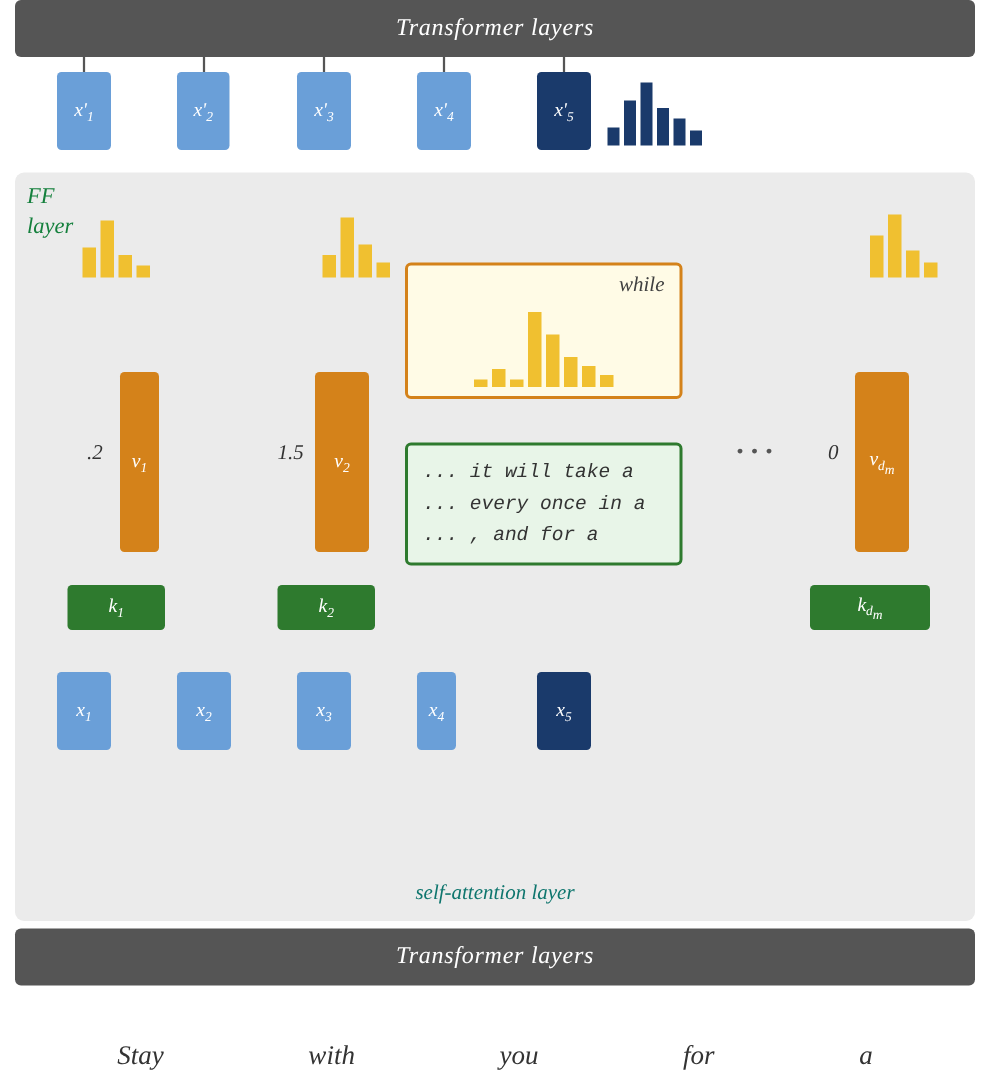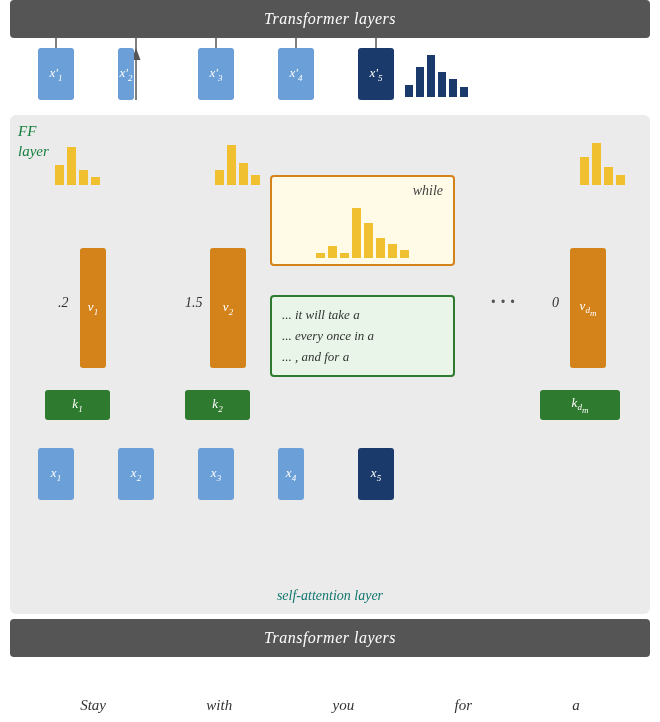--- a/index.html
+++ b/index.html
@@ -63,21 +63,21 @@
     .bottom-words {
       position: absolute;
       bottom: 8px;
       left: 10px;
       right: 10px;
       display: flex;
       justify-content: space-around;
       padding: 0 20px;
     }
     .bottom-word {
-      font-size: 15px;
+      font-size: 18px;
       font-style: italic;
       color: #333;
     }
 
     
     .ff-layer-box {
       position: absolute;
       top: 115px;
       left: 10px;
       right: 10px;
@@ -117,21 +117,21 @@
       display: flex;
       align-items: center;
       justify-content: center;
       color: #fff;
       font-style: italic;
       font-size: 13px;
     }
 
     
     .top-x1 { top: 48px; left: 38px; width: 36px; height: 52px; background: #6a9fd8; }
-    .top-x2 { top: 48px; left: 118px; width: 16px; height: 52px; background: #6a9fd8; }
+    .top-x2 { top: 48px; left: 118px; width: 35px; height: 52px; background: #6a9fd8; }
     .top-x3 { top: 48px; left: 198px; width: 36px; height: 52px; background: #6a9fd8; }
     .top-x4 { top: 48px; left: 278px; width: 36px; height: 52px; background: #6a9fd8; }
     .top-x5 { top: 48px; left: 358px; width: 36px; height: 52px; background: #1a3a6b; }
 
     
     .top-bar-chart {
       position: absolute;
       top: 52px;
       left: 405px;
       display: flex;
@@ -254,20 +254,21 @@
     .callout-text {
       position: absolute;
       top: 295px;
       left: 270px;
       width: 185px;
       background: #e8f5e8;
       border: 2px solid #2e7a2e;
       border-radius: 4px;
       padding: 8px 10px;
       z-index: 10;
+      font-family: Liberation Mono, monospace;
     }
     .callout-text-line {
       font-style: italic;
       font-size: 13px;
       color: #333;
       line-height: 1.6;
     }
 
     
     sub {

